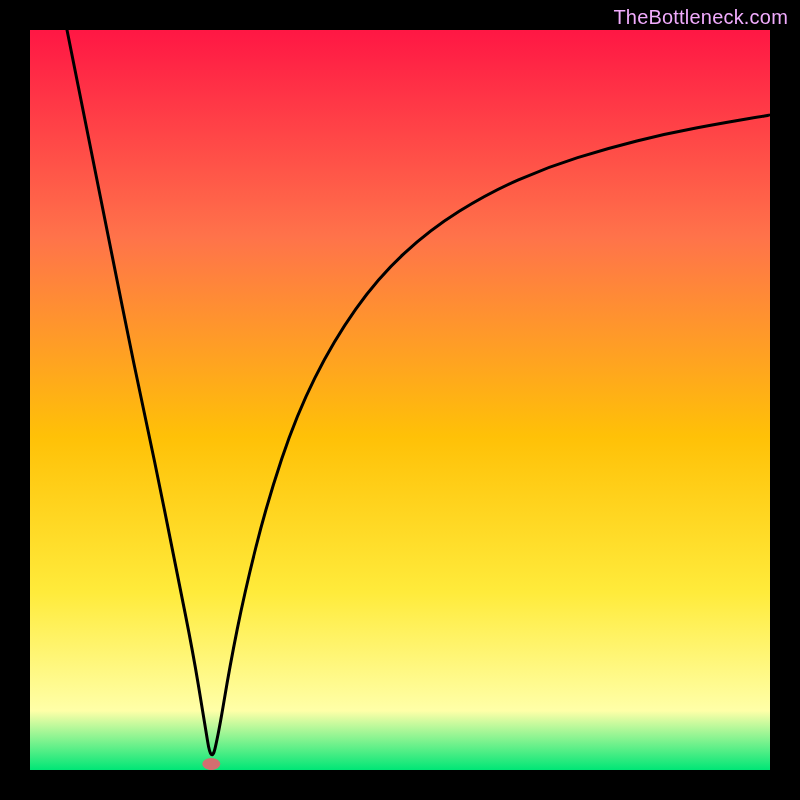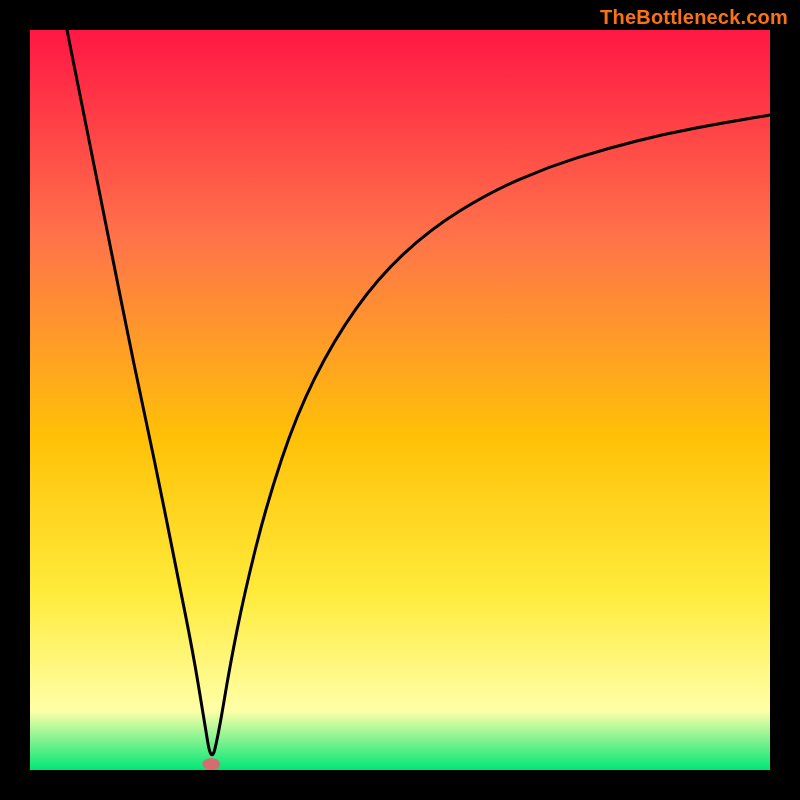--- a/index.html
+++ b/index.html
@@ -26,24 +26,24 @@
   }
   .plot-area svg {
     display: block;
     width: 740px;
     height: 740px;
   }
   .watermark {
     position: absolute;
     top: 6px;
     right: 12px;
-    color: #f97316;
+    color: #f0abfc;
     font-size: 20px;
     letter-spacing: 0.2px;
-    font-weight: 700;
+    font-weight: 400;
     user-select: none;
   }
 </style>
 </head>
 <body>
 
 <div class="outer">
 
   <div class="watermark">TheBottleneck.com</div>
 

